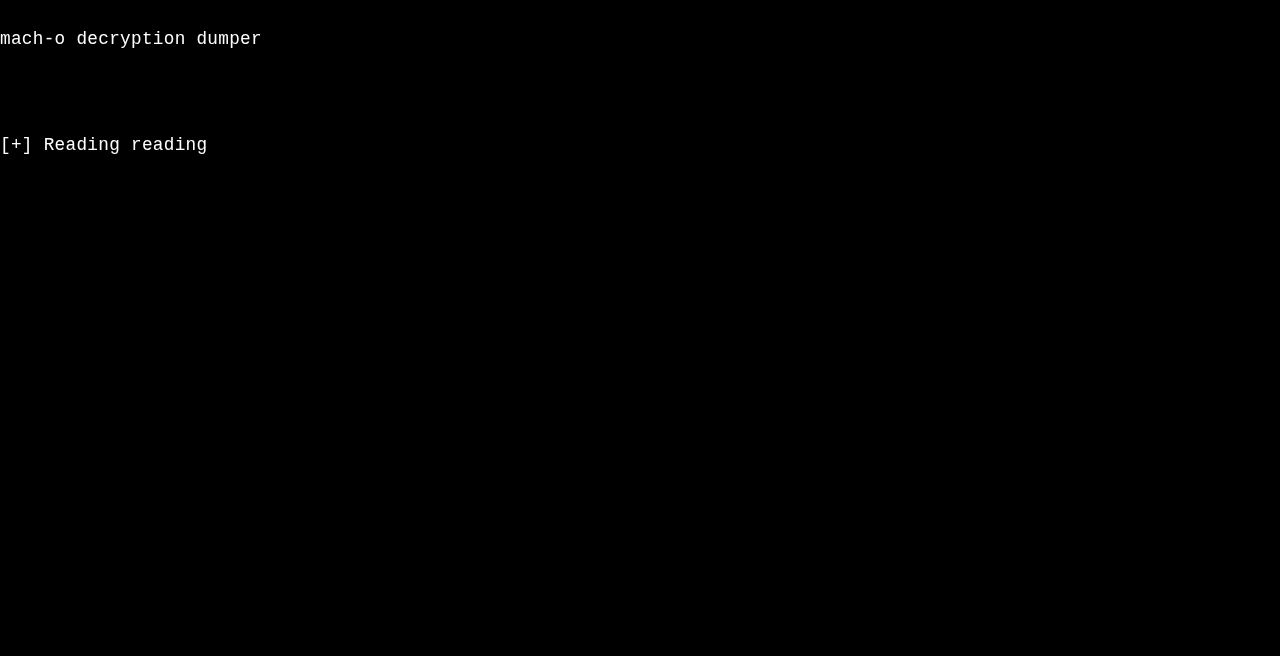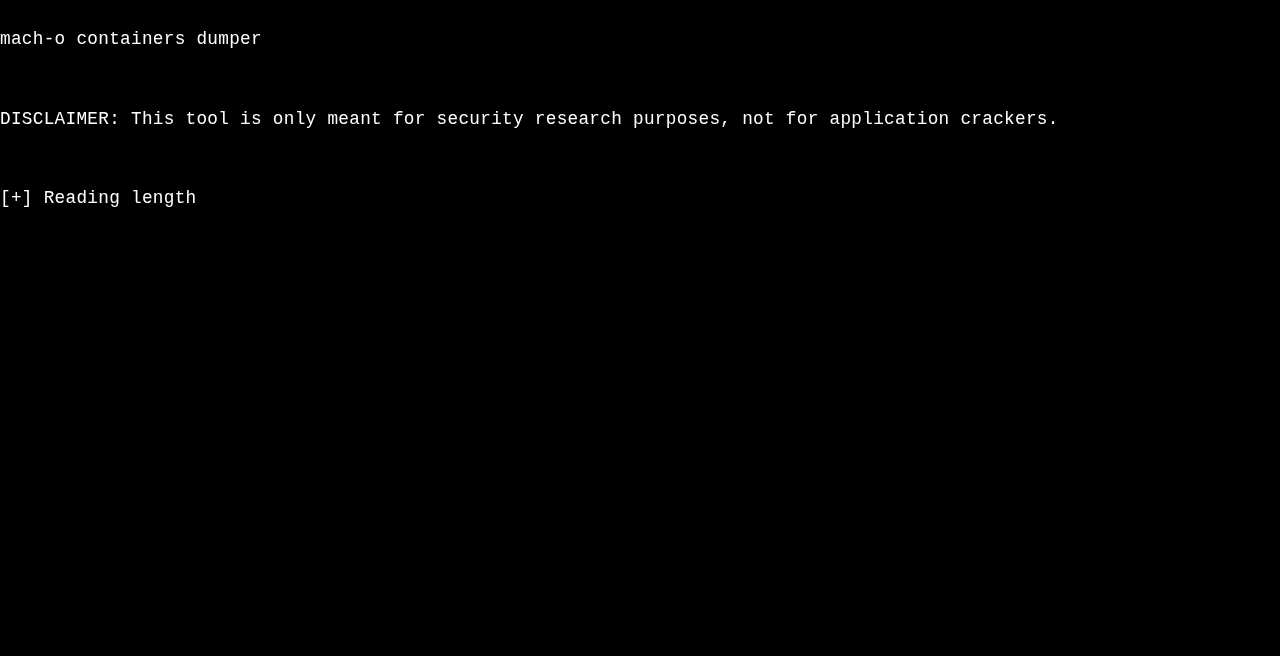--- a/index.html
+++ b/index.html
@@ -24,25 +24,24 @@
       word-break: break-all;
     }
     .line {
       display: block;
     }
   </style>
 </head>
 <body>
 
 <div class="terminal">
-<span class="line">mach-o containers dumper</span>
+<span class="line">mach-o decryption dumper</span>
 <span class="line"></span>
-<span class="line">DISCLAIMER: This tool is only meant for security research purposes, not for application crackers.</span>
 <span class="line"></span>
-<span class="line">[+] Reading length</span>
+<span class="line">[+] Reading reading</span>
 
 
 
 
 
 
 
 
 
 

